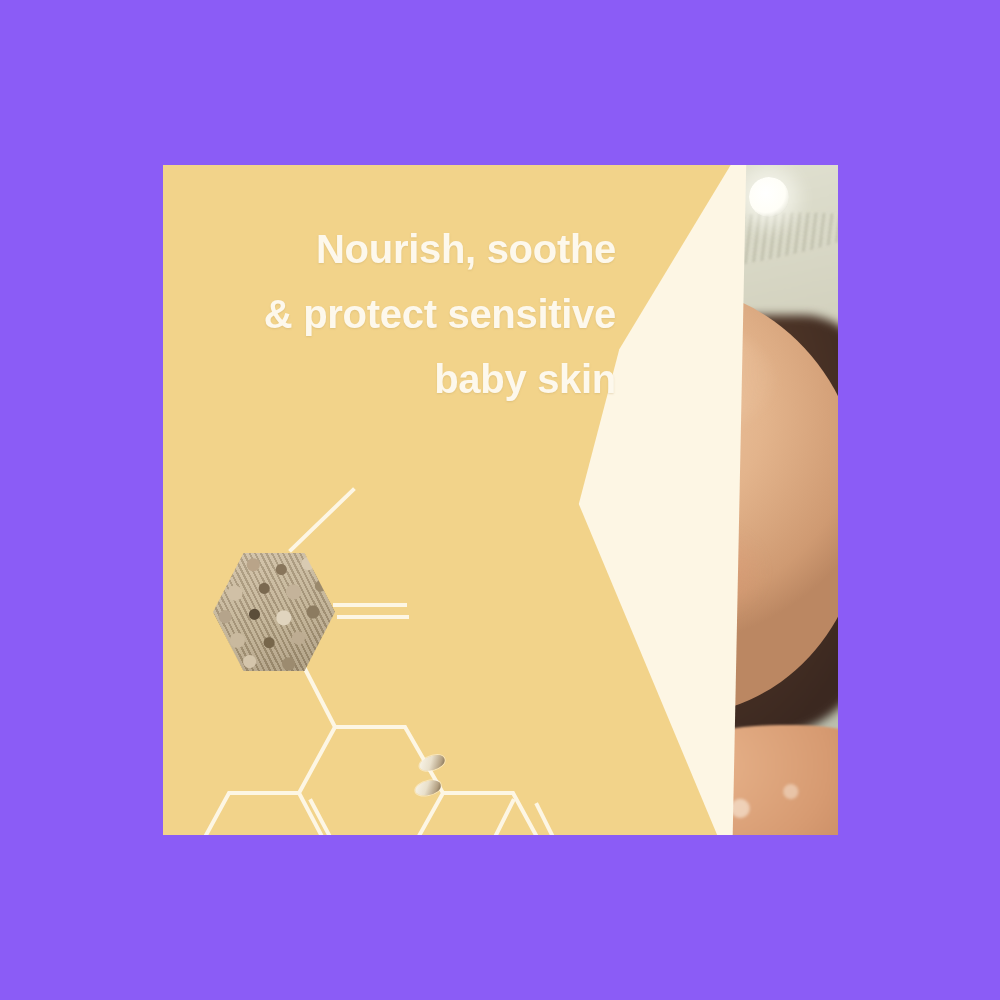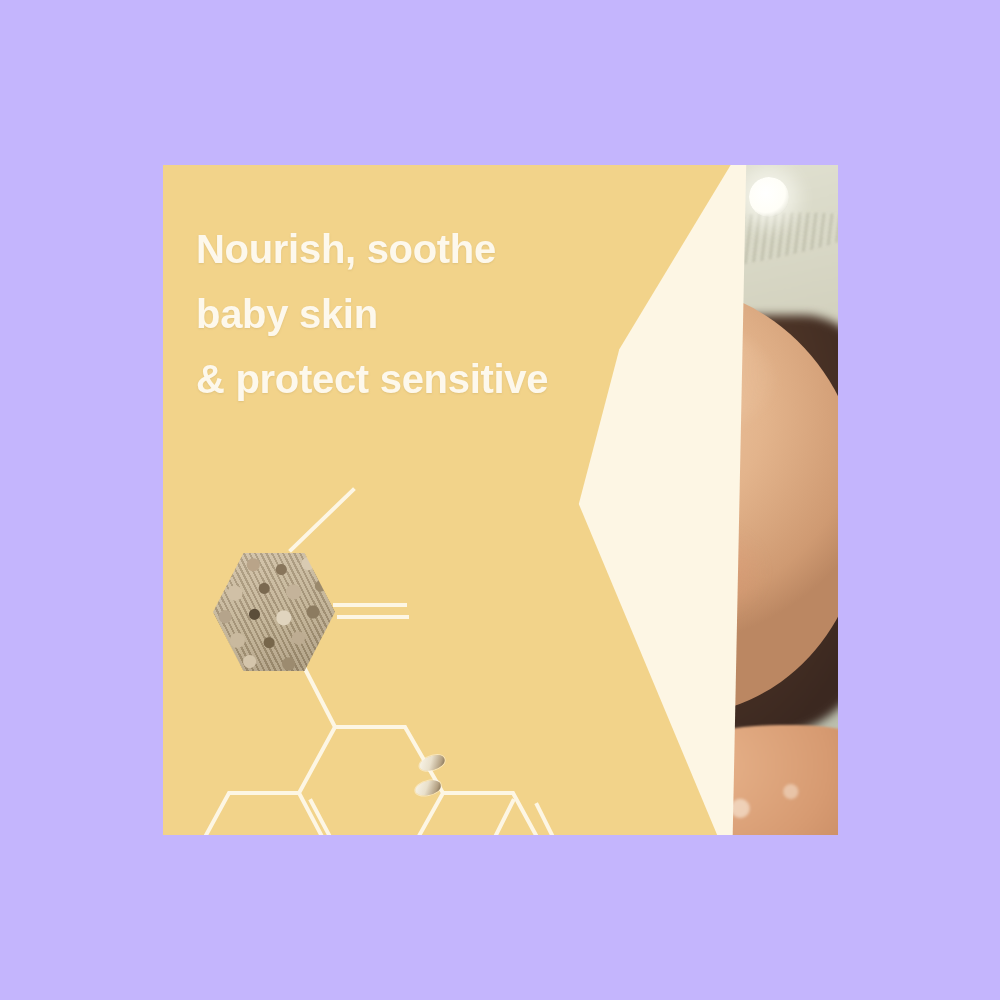--- a/index.html
+++ b/index.html
@@ -6,21 +6,22 @@
   html, body {
     width:1000px; height:1000px;
     font-family:"Liberation Sans", sans-serif;
     overflow:hidden;
   }
   body { background:#47704e; position:relative; }
 
   
   #frame {
     position:absolute; inset:0;
-    background:#c4b5fd;
+    background:#8b5cf6;
+    text-align:right;
   }
 
   
   #card {
     position:absolute;
     left:163px; top:165px;
     width:675px; height:670px;
     background:#f2d38a;
     overflow:hidden;
   }
@@ -304,18 +305,18 @@
         <path d="M 374 640 L 404 700"></path>
       </g>
     </svg>
 
     <div id="oat-hex"></div>
     <div class="oat-flake" id="oat-flake-1"></div>
     <div class="oat-flake" id="oat-flake-2"></div>
 
     <div id="headline">
       <span class="hl-line">Nourish, soothe</span>
+      <span class="hl-line">&amp; protect sensitive</span>
       <span class="hl-line">baby skin</span>
-      <span class="hl-line">&amp; protect sensitive</span>
     </div>
 
   </div>
 </div>
 
 </body></html>

